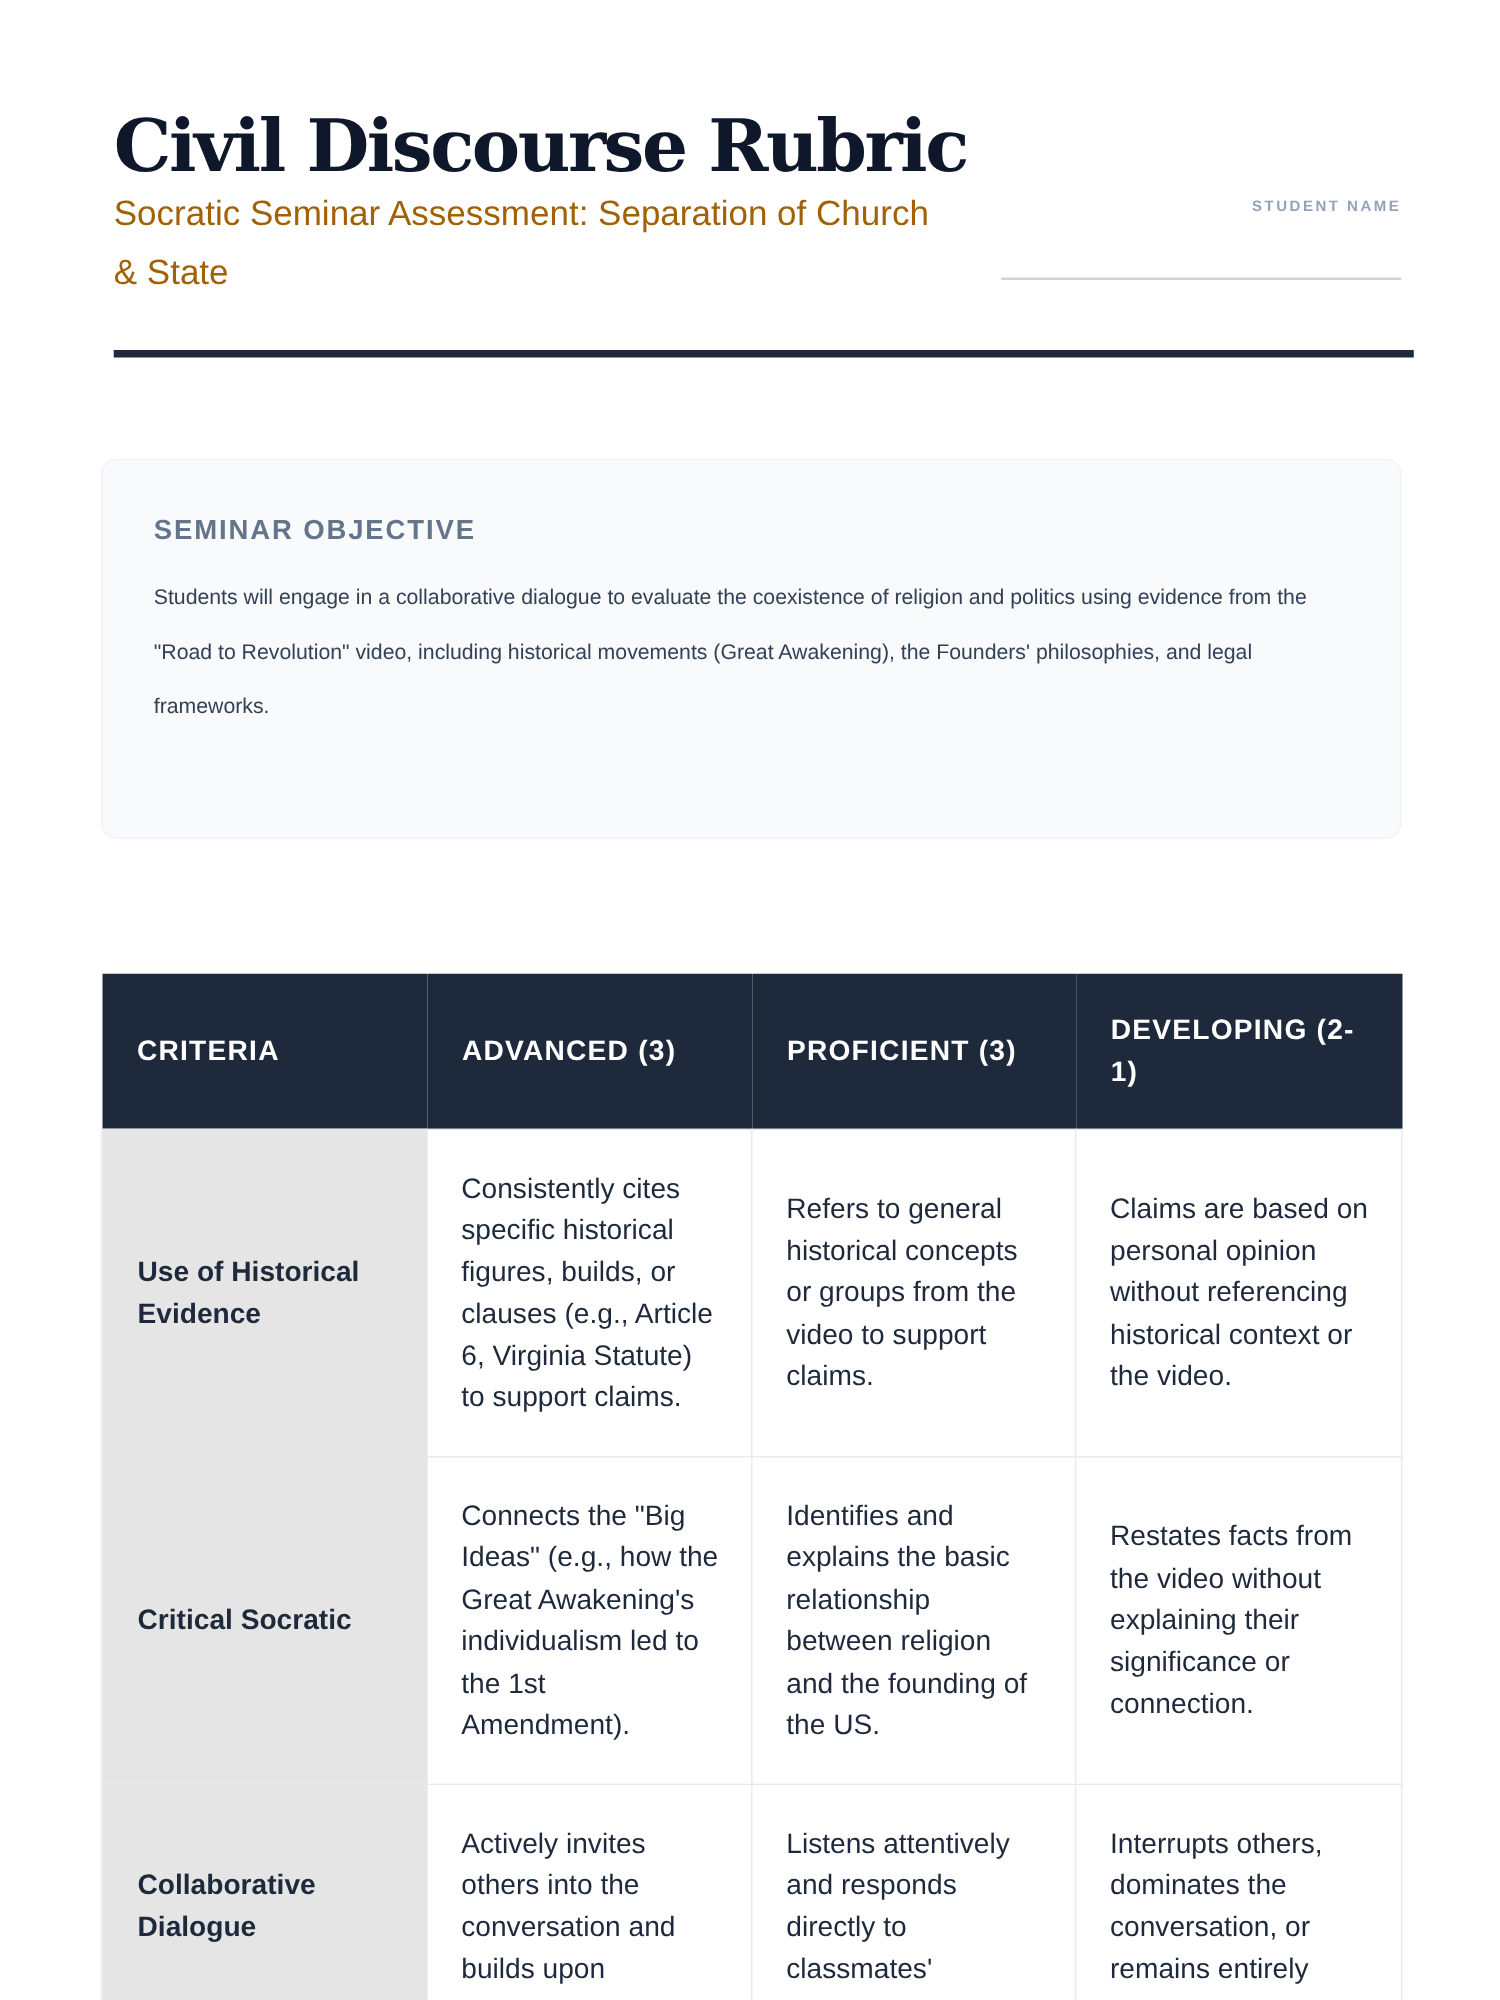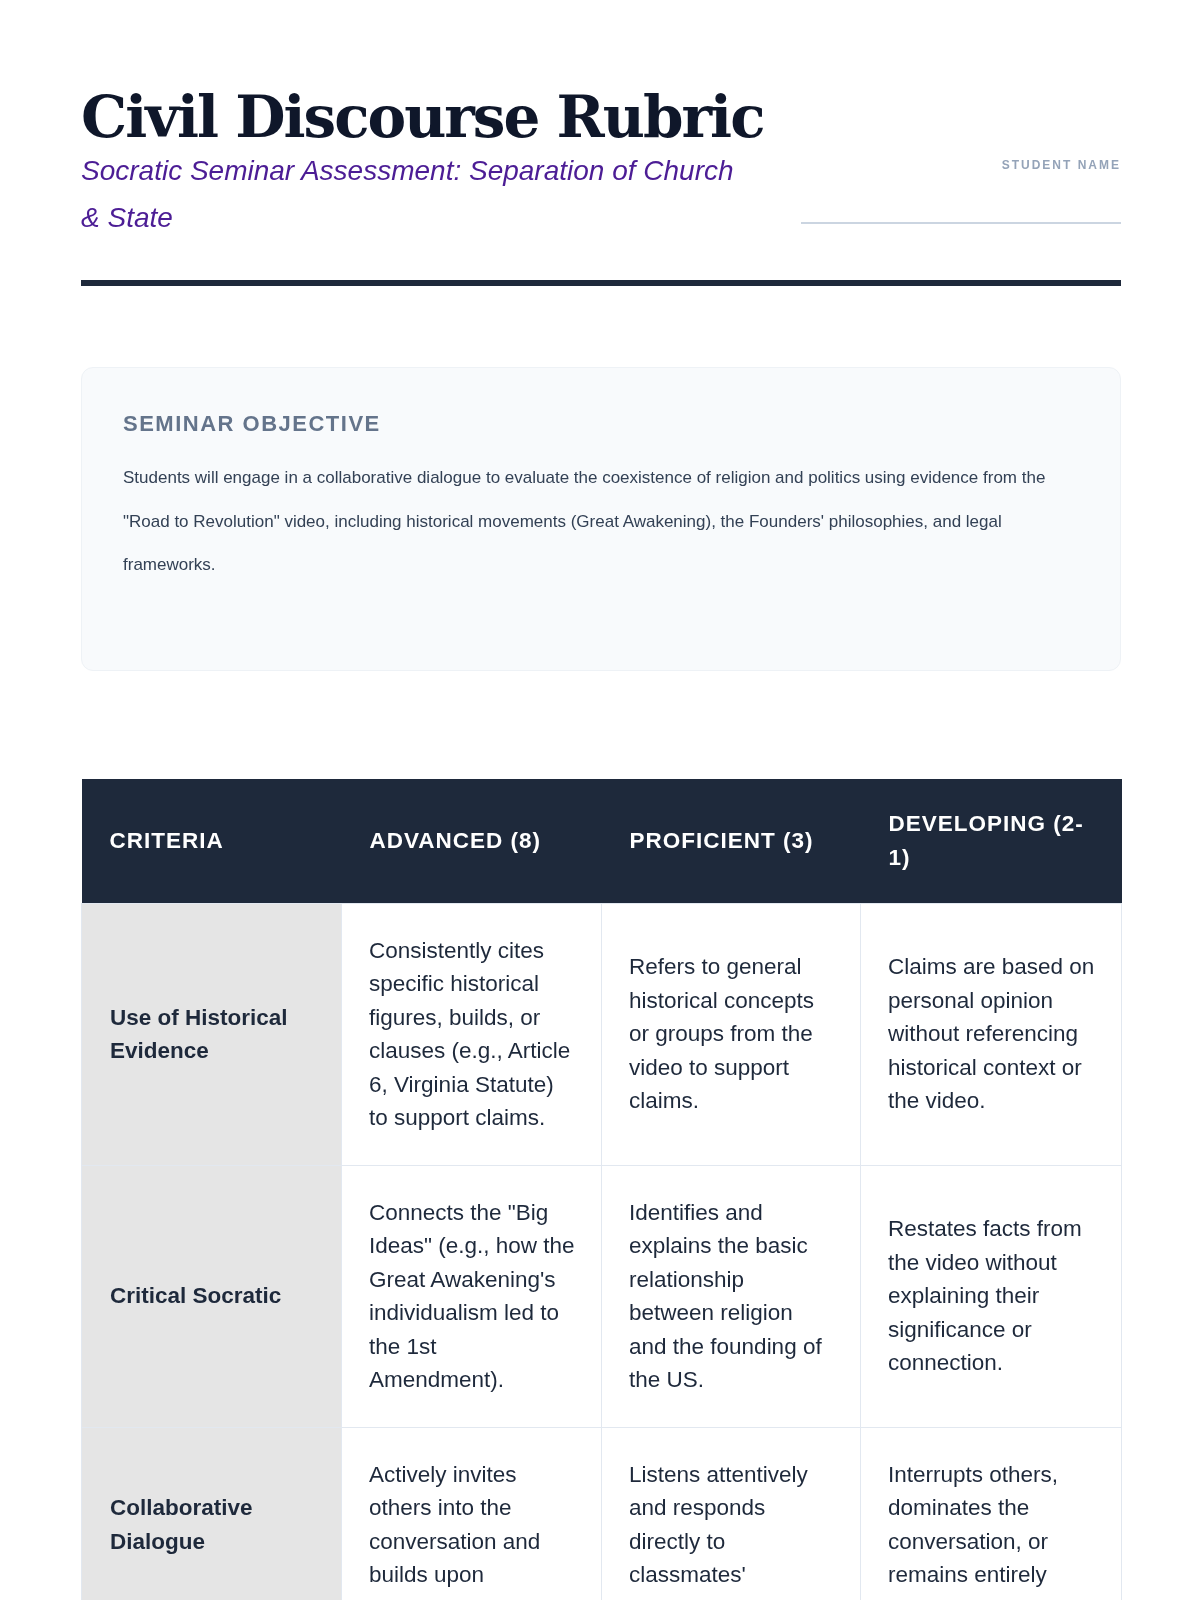--- a/index.html
+++ b/index.html
@@ -1,29 +1,29 @@
 <!DOCTYPE html>
 <html><head>
 <meta charset="utf-8">
 <style>
   * { box-sizing: border-box; margin: 0; padding: 0; }
   html, body { width: 1200px; height: 1600px; overflow: hidden; background: #ffffff; }
   body { font-family: "Liberation Sans", "DejaVu Sans", sans-serif; color: #1e293b; }
   .page { position: absolute; left: 81px; top: 0; width: 1040px; }
 
-  .header { position: relative; height: 287px; }
+  .header { position: relative; height: 287px; margin-left: 10px; }
   .title {
     position: absolute; left: 0; top: 82px;
     font-family: "DejaVu Serif", "Liberation Serif", serif;
     font-weight: 700; font-size: 58px; letter-spacing: -2px; color: #0f172a;
     line-height: 70px; white-space: nowrap;
   }
   .subtitle {
     position: absolute; left: 0; top: 147px; width: 660px;
-    font-size: 28px; line-height: 47px; color: #4c1d95; font-style: italic;
+    font-size: 28px; line-height: 47px; color: #a16207;
   }
   .student-block { position: absolute; right: 0; top: 152px; width: 320px; }
   .student-label {
     text-align: right; font-size: 12px; font-weight: 700; letter-spacing: 2px;
     color: #94a3b8; line-height: 26px;
   }
   .student-line { margin-top: 44px; border-bottom: 2px solid #cbd5e1; height: 0; }
   .rule { position: absolute; left: 0; top: 280px; width: 1040px; height: 6px; background: #1e293b; }
 
   .objective {
@@ -69,21 +69,21 @@
   <table class="rubric">
     <colgroup>
       <col class="col1">
         <col class="col2">
         <col class="col3">
         <col class="col4">
     </colgroup>
     <thead>
       <tr>
         <th>CRITERIA</th>
-        <th>ADVANCED (8)</th>
+        <th>ADVANCED (3)</th>
         <th>PROFICIENT (3)</th>
         <th>DEVELOPING (2-1)</th>
       </tr>
     </thead>
     <tbody>
       <tr>
         <td class="crit">Use of Historical Evidence</td>
         <td>Consistently cites specific historical figures, builds, or clauses (e.g., Article 6, Virginia Statute) to support claims.</td>
         <td>Refers to general historical concepts or groups from the video to support claims.</td>
         <td>Claims are based on personal opinion without referencing historical context or the video.</td>

